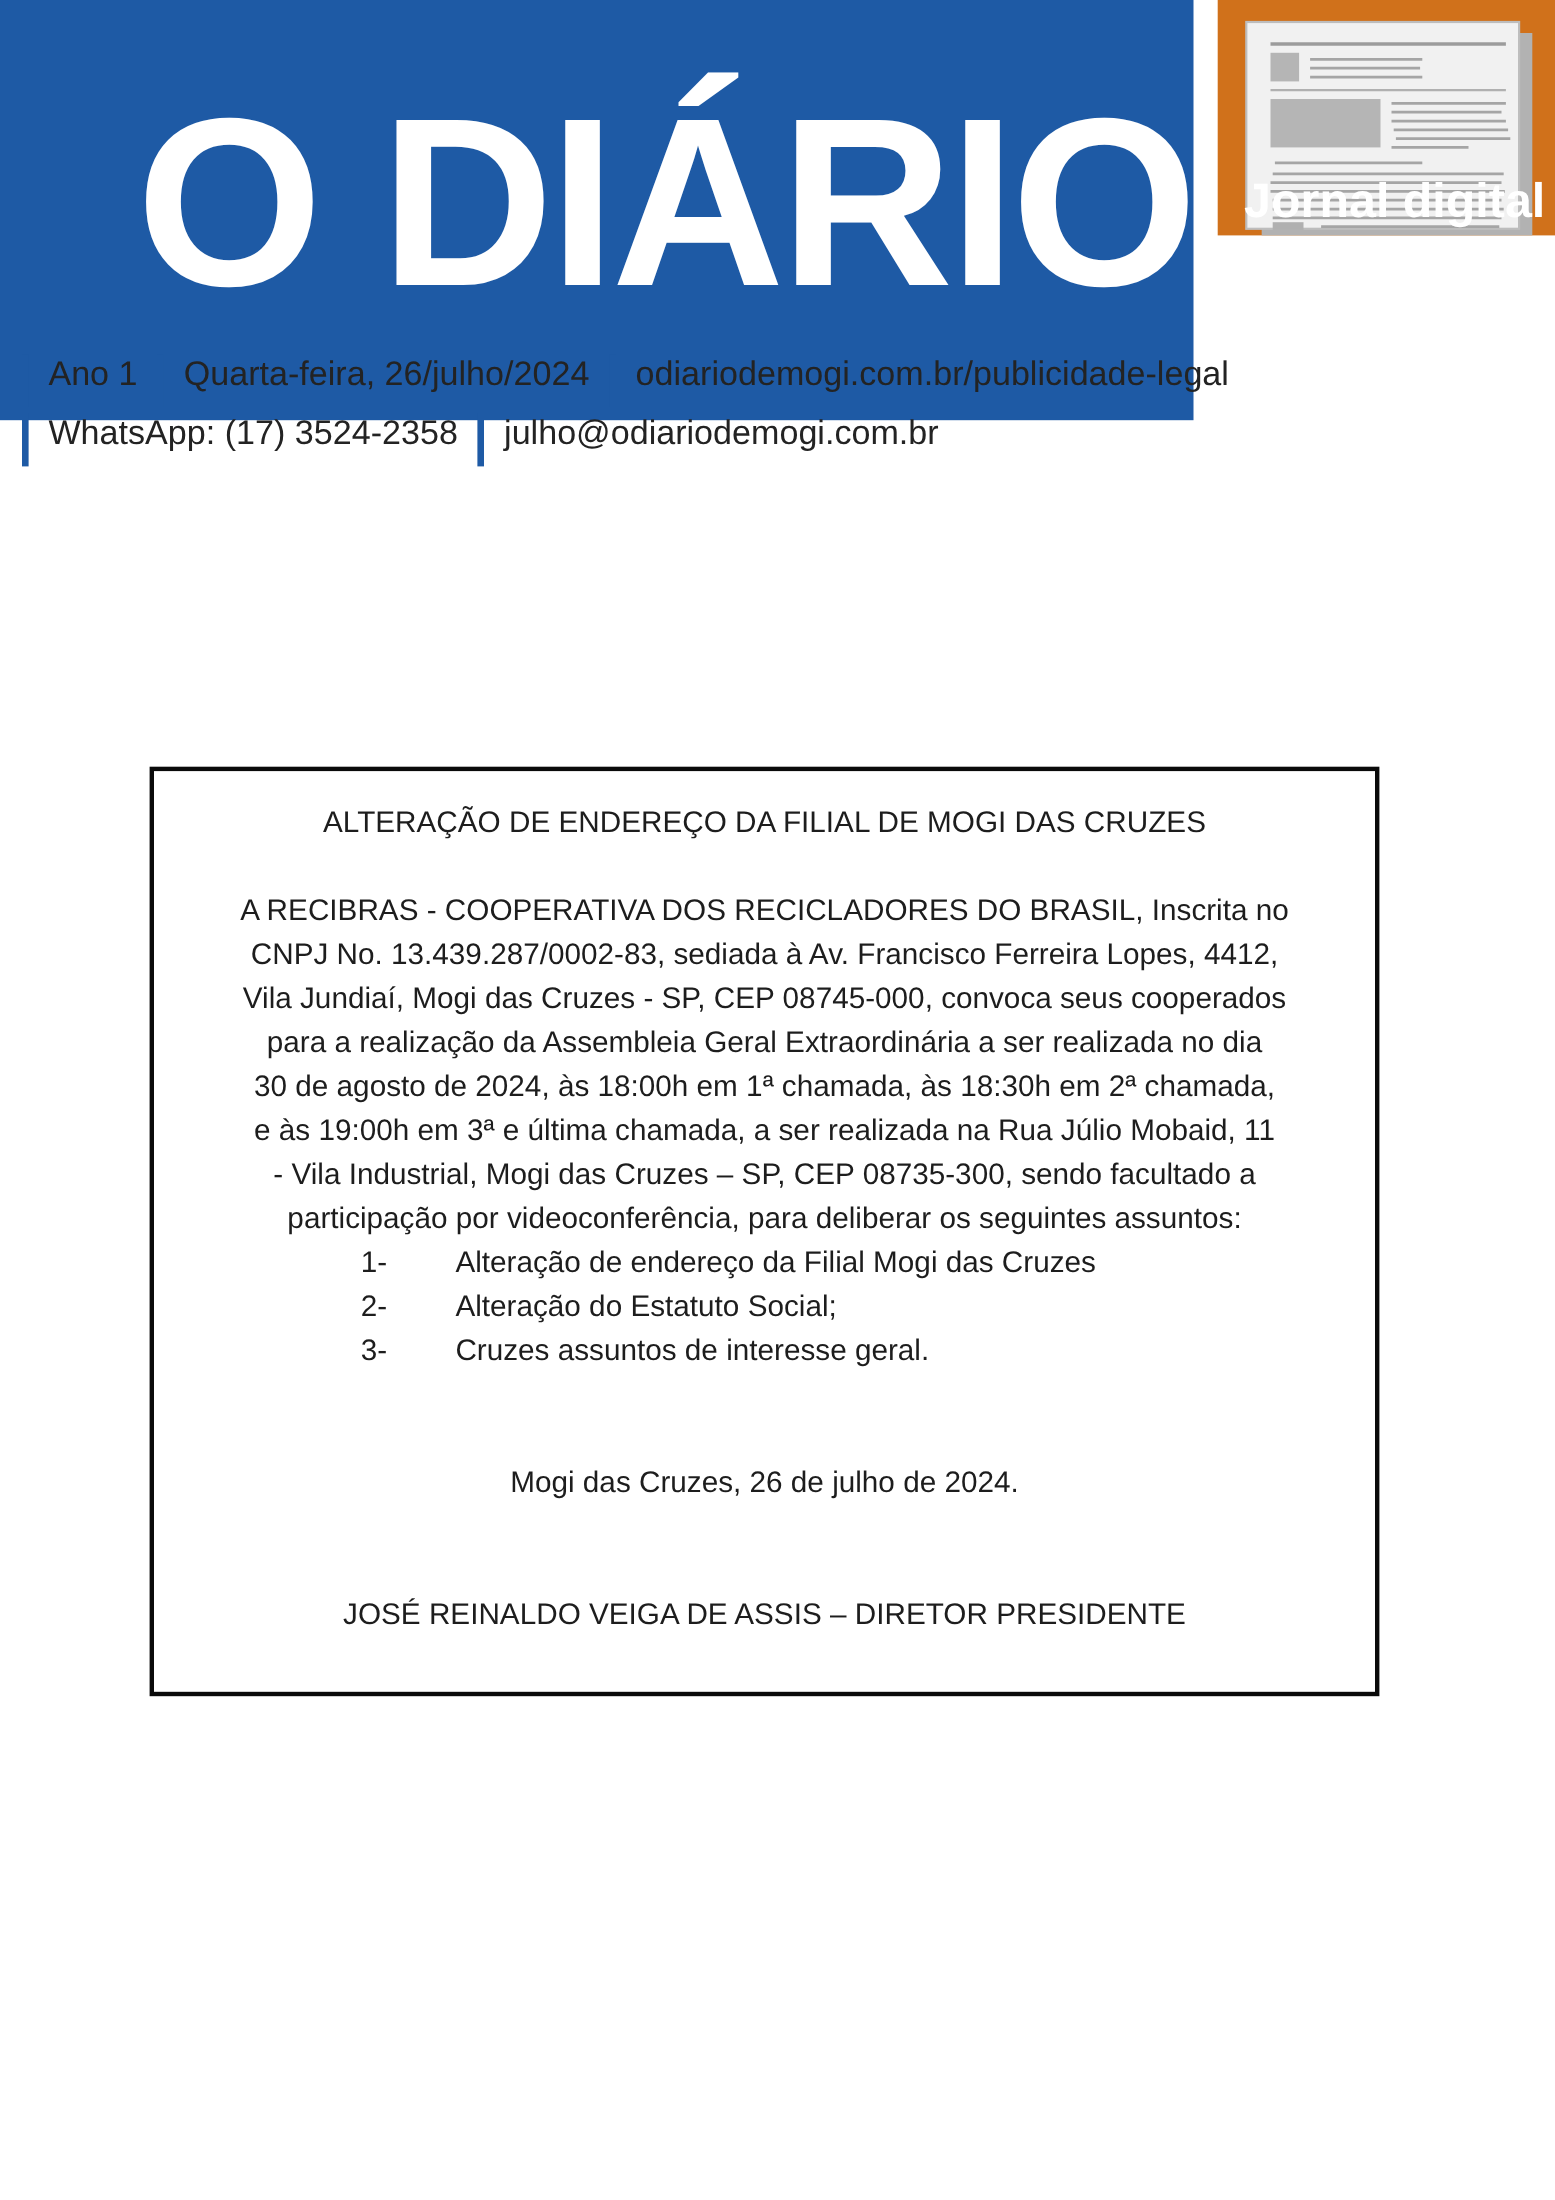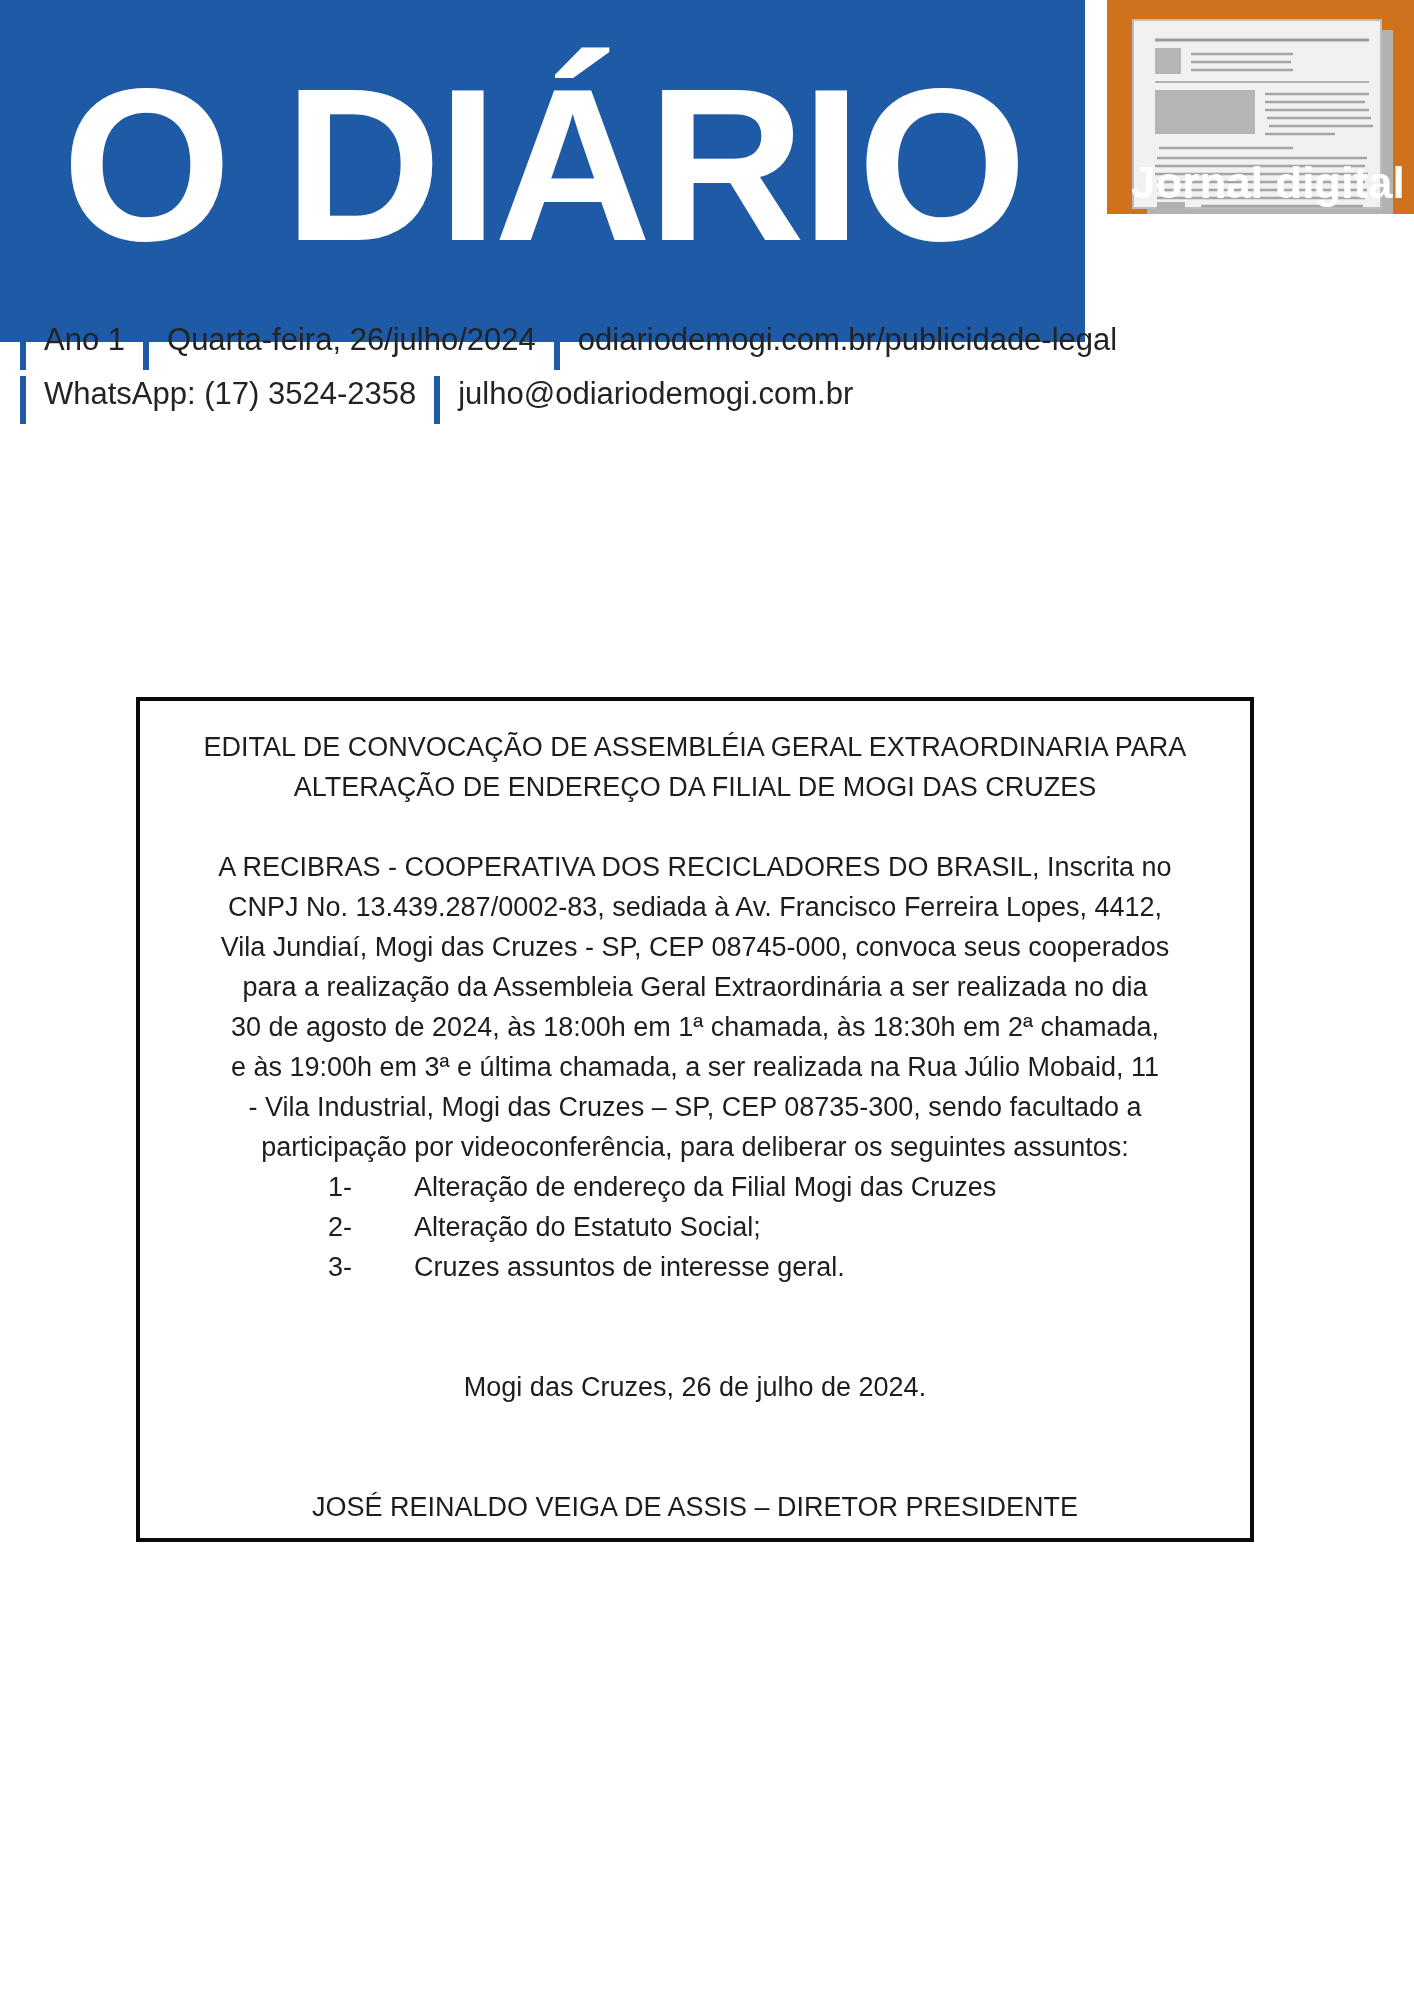--- a/index.html
+++ b/index.html
@@ -5,22 +5,22 @@
   * { margin:0; padding:0; box-sizing:border-box; }
   html,body { background:#ffffff; }
   .page {
     position:relative; width:1414px; height:2000px; background:#ffffff;
     font-family:"Liberation Sans","DejaVu Sans",sans-serif; color:#1d1d1d;
     overflow:hidden;
   }
 
   
   .banner-blue {
-    position:absolute; top:0; left:0; width:1085px; height:342px;
-    background:#1e5aa5; display:flex; align-items:center; justify-content:center;
+    position:absolute; top:0; left:0; width:1085px; height:382px;
+    background:#1e5aa5; display:flex; align-items:center; justify-content:flex-end;
   }
   .masthead-title {
     color:#ffffff; font-weight:bold; font-size:218px; letter-spacing:-4px;
     line-height:1; transform:translateY(-6px); white-space:nowrap;
   }
   .banner-orange {
     position:absolute; top:0; left:1107px; width:307px; height:214px;
     background:#d0711b;
   }
   .banner-orange svg { display:block; margin:18px auto 0 auto; }
@@ -106,21 +106,20 @@
       <div class="pub-row">
         <div class="sep first"></div>
         <span>WhatsApp: (17) 3524-2358</span>
         <div class="sep"></div>
         <span>julho@odiariodemogi.com.br</span>
       </div>
     </div>
   </section>
 
   <section class="notice-box">
-    <div class="nline">EDITAL DE CONVOCAÇÃO DE ASSEMBLÉIA GERAL EXTRAORDINARIA PARA</div>
     <div class="nline">ALTERAÇÃO DE ENDEREÇO DA FILIAL DE MOGI DAS CRUZES</div>
     <div class="sp1"></div>
     <div class="nline">A RECIBRAS - COOPERATIVA DOS RECICLADORES DO BRASIL, Inscrita no</div>
     <div class="nline">CNPJ No. 13.439.287/0002-83, sediada à Av. Francisco Ferreira Lopes, 4412,</div>
     <div class="nline">Vila Jundiaí, Mogi das Cruzes - SP, CEP 08745-000, convoca seus cooperados</div>
     <div class="nline">para a realização da Assembleia Geral Extraordinária a ser realizada no dia</div>
     <div class="nline">30 de agosto de 2024, às 18:00h em 1ª chamada, às 18:30h em 2ª chamada,</div>
     <div class="nline">e às 19:00h em 3ª e última chamada, a ser realizada na Rua Júlio Mobaid, 11</div>
     <div class="nline">- Vila Industrial, Mogi das Cruzes – SP, CEP 08735-300, sendo facultado a</div>
     <div class="nline">participação por videoconferência, para deliberar os seguintes assuntos:</div>

